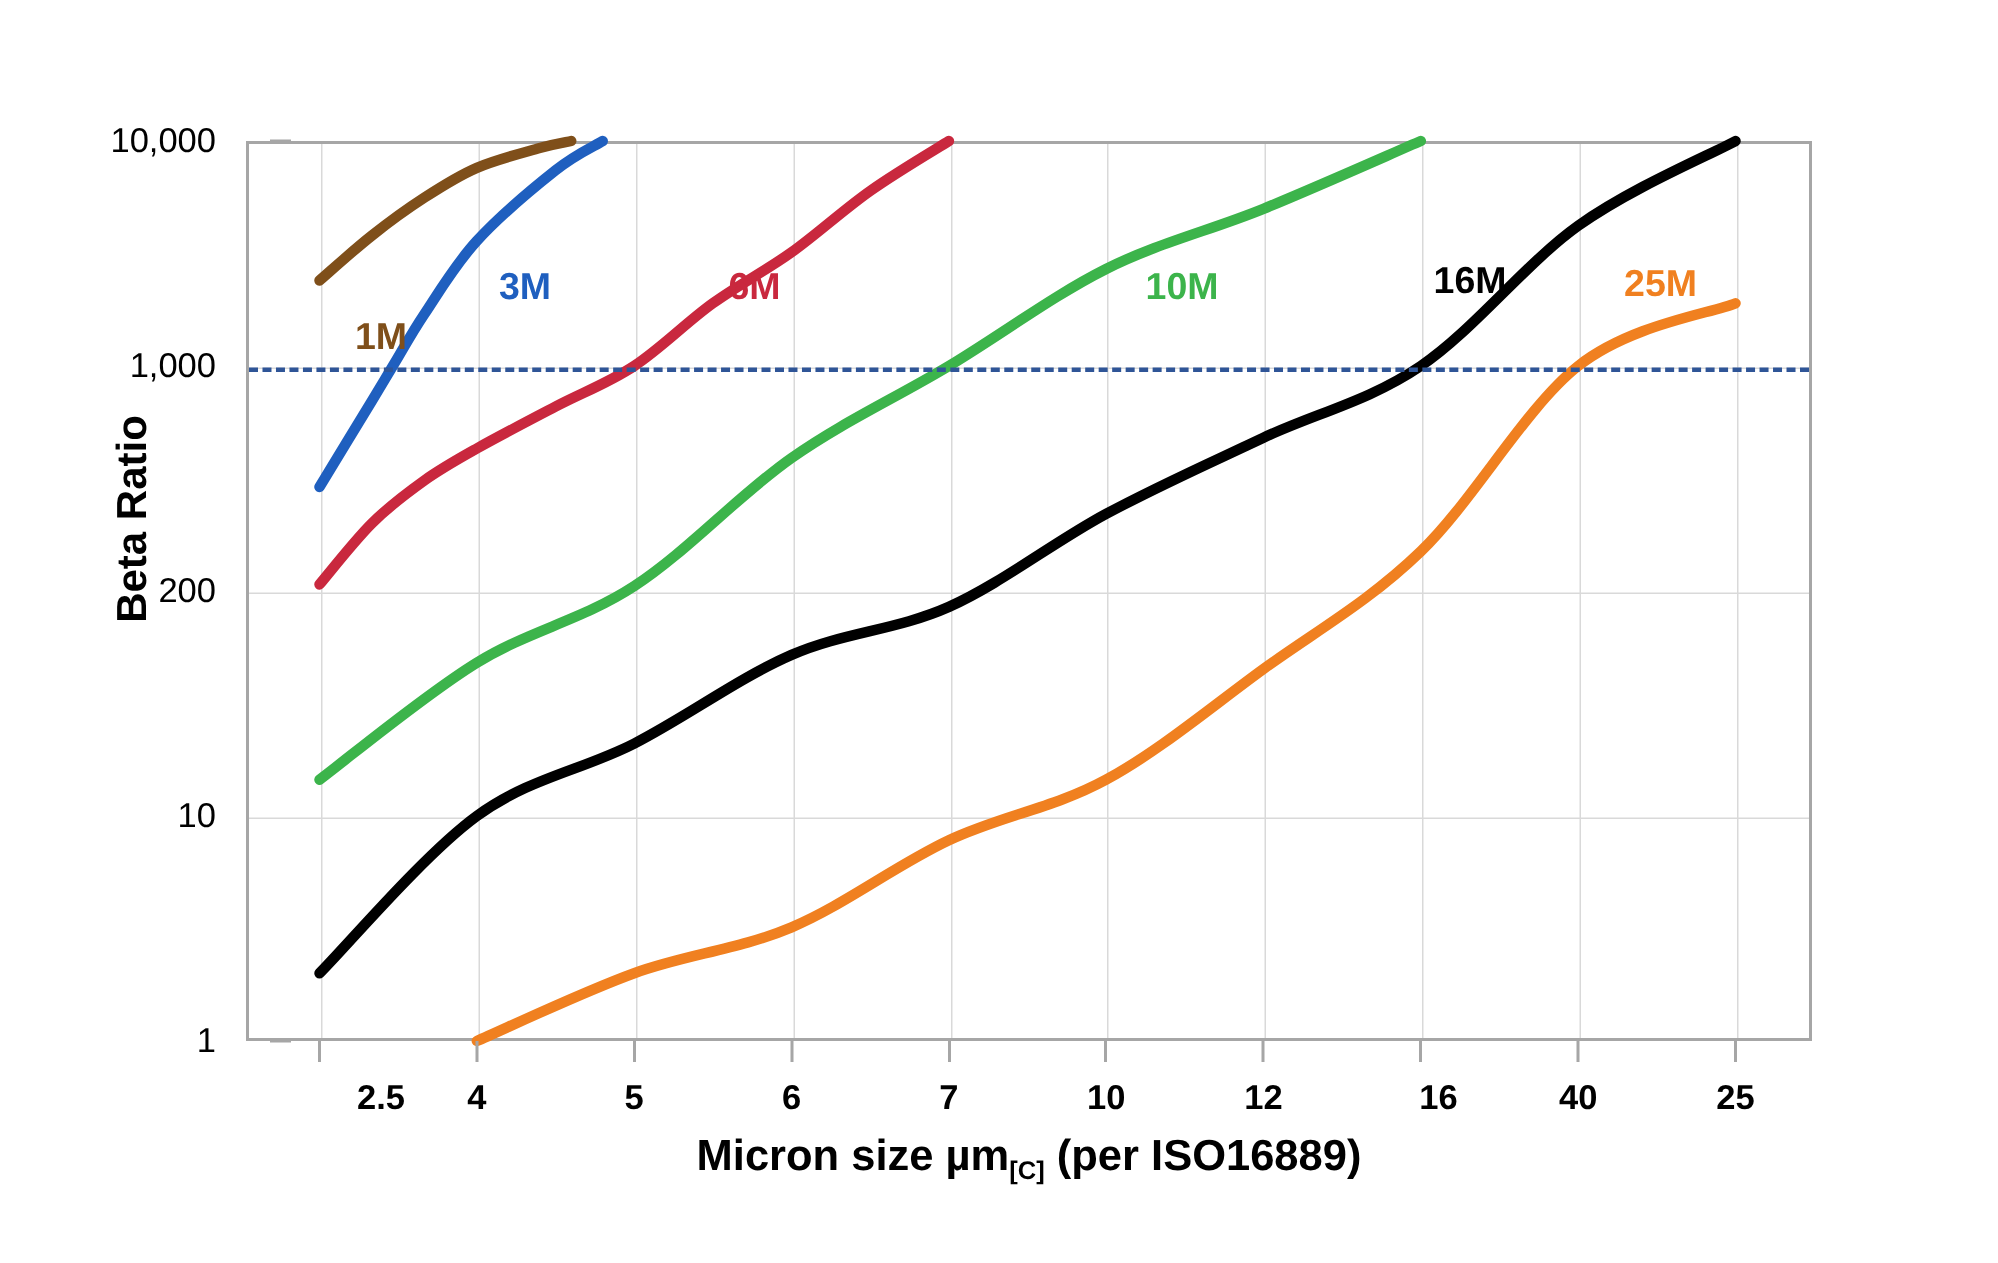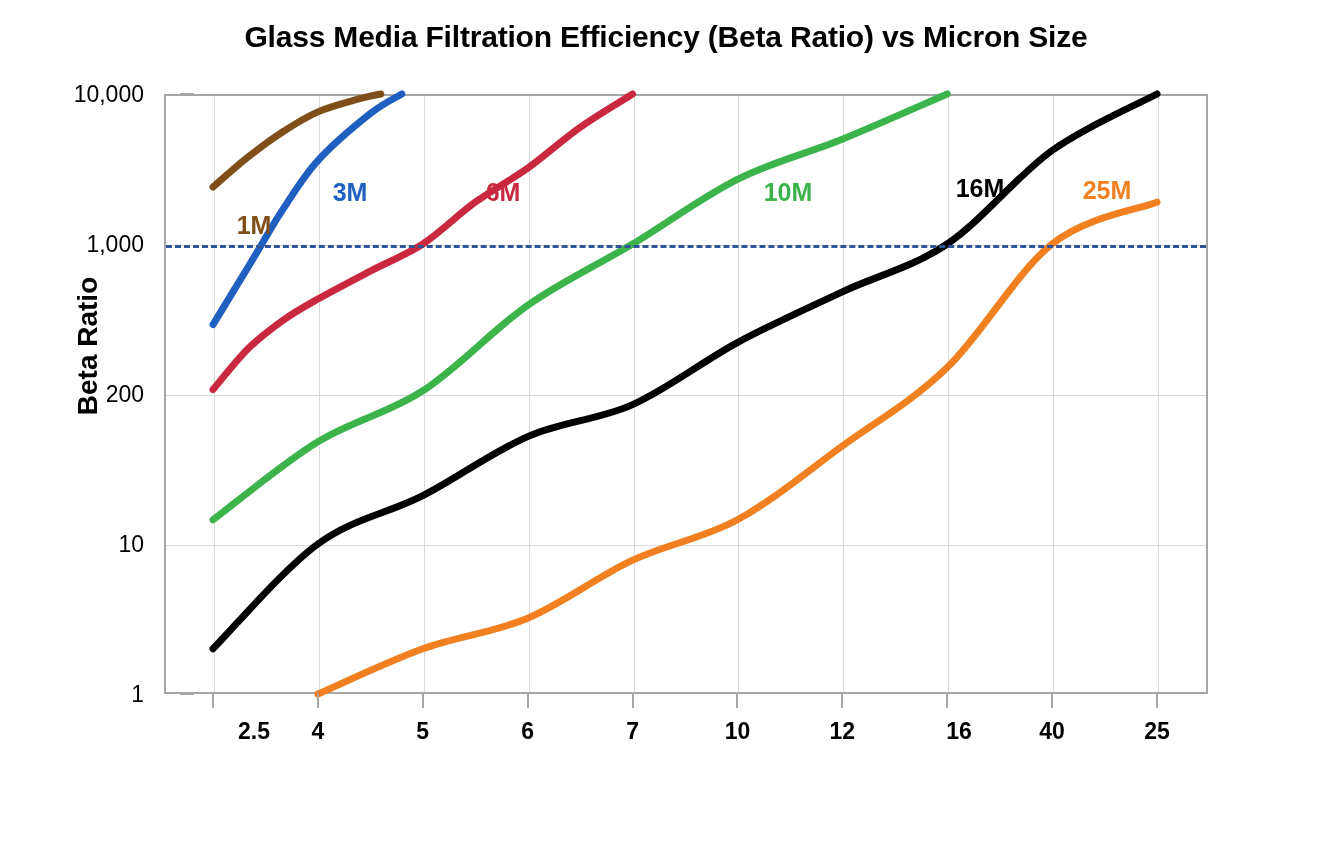--- a/index.html
+++ b/index.html
@@ -139,21 +139,20 @@
     font-size: 25px;
     font-weight: bold;
     white-space: nowrap;
   }
 </style>
 </head>
 <body>
 
 <div id="chart-root">
 
-  <div id="chart-title">Glass Media Filtration Efficiency (Beta Ratio) vs Micron Size</div>
 
   <div id="y-ticks-col">
       <div class="ylabel-tick" style="top: 694px;">1</div>
       <div class="ytick-mark" style="top: 694px;"></div>
       <div class="ylabel-tick" style="top: 544px;">10</div>
       <div class="ytick-mark" style="top: 544px;"></div>
       <div class="ylabel-tick" style="top: 394px;">200</div>
       <div class="ytick-mark" style="top: 394px;"></div>
       <div class="ylabel-tick" style="top: 244px;">1,000</div>
       <div class="ytick-mark" style="top: 244px;"></div>
@@ -207,20 +206,23 @@
       <div class="xtick-mark" style="left: 841.333px;"></div>
       <div class="xlabel-tick" style="left: 842.333px;">12</div>
       <div class="xtick-mark" style="left: 946.222px;"></div>
       <div class="xlabel-tick" style="left: 959px; text-align: right;">16</div>
       <div class="xtick-mark" style="left: 1051.11px;"></div>
       <div class="xlabel-tick" style="left: 1052.11px;">40</div>
       <div class="xtick-mark" style="left: 1156px;"></div>
       <div class="xlabel-tick" style="left: 1157px;">25</div>
     </div>
 
+  <div id="x-axis-title">
+    <span>Micron size µm</span><sub>[C]</sub><span> (per ISO16889)</span>
+  </div>
 
   <div id="series-labels-holder">
       <div class="series-label" style="left: 254px; top: 190px; color: rgb(127, 79, 26); margin-top: 35px;">1M</div>
       <div class="series-label" style="left: 350px; top: 192px; color: rgb(31, 95, 191);">3M</div>
       <div class="series-label" style="left: 503px; top: 192px; color: rgb(201, 40, 62);">6M</div>
       <div class="series-label" style="left: 788px; top: 192px; color: rgb(60, 180, 75);">10M</div>
       <div class="series-label" style="left: 980px; top: 188px; color: rgb(0, 0, 0);">16M</div>
       <div class="series-label" style="left: 1107px; top: 190px; color: rgb(240, 128, 32);">25M</div>
     </div>
 

